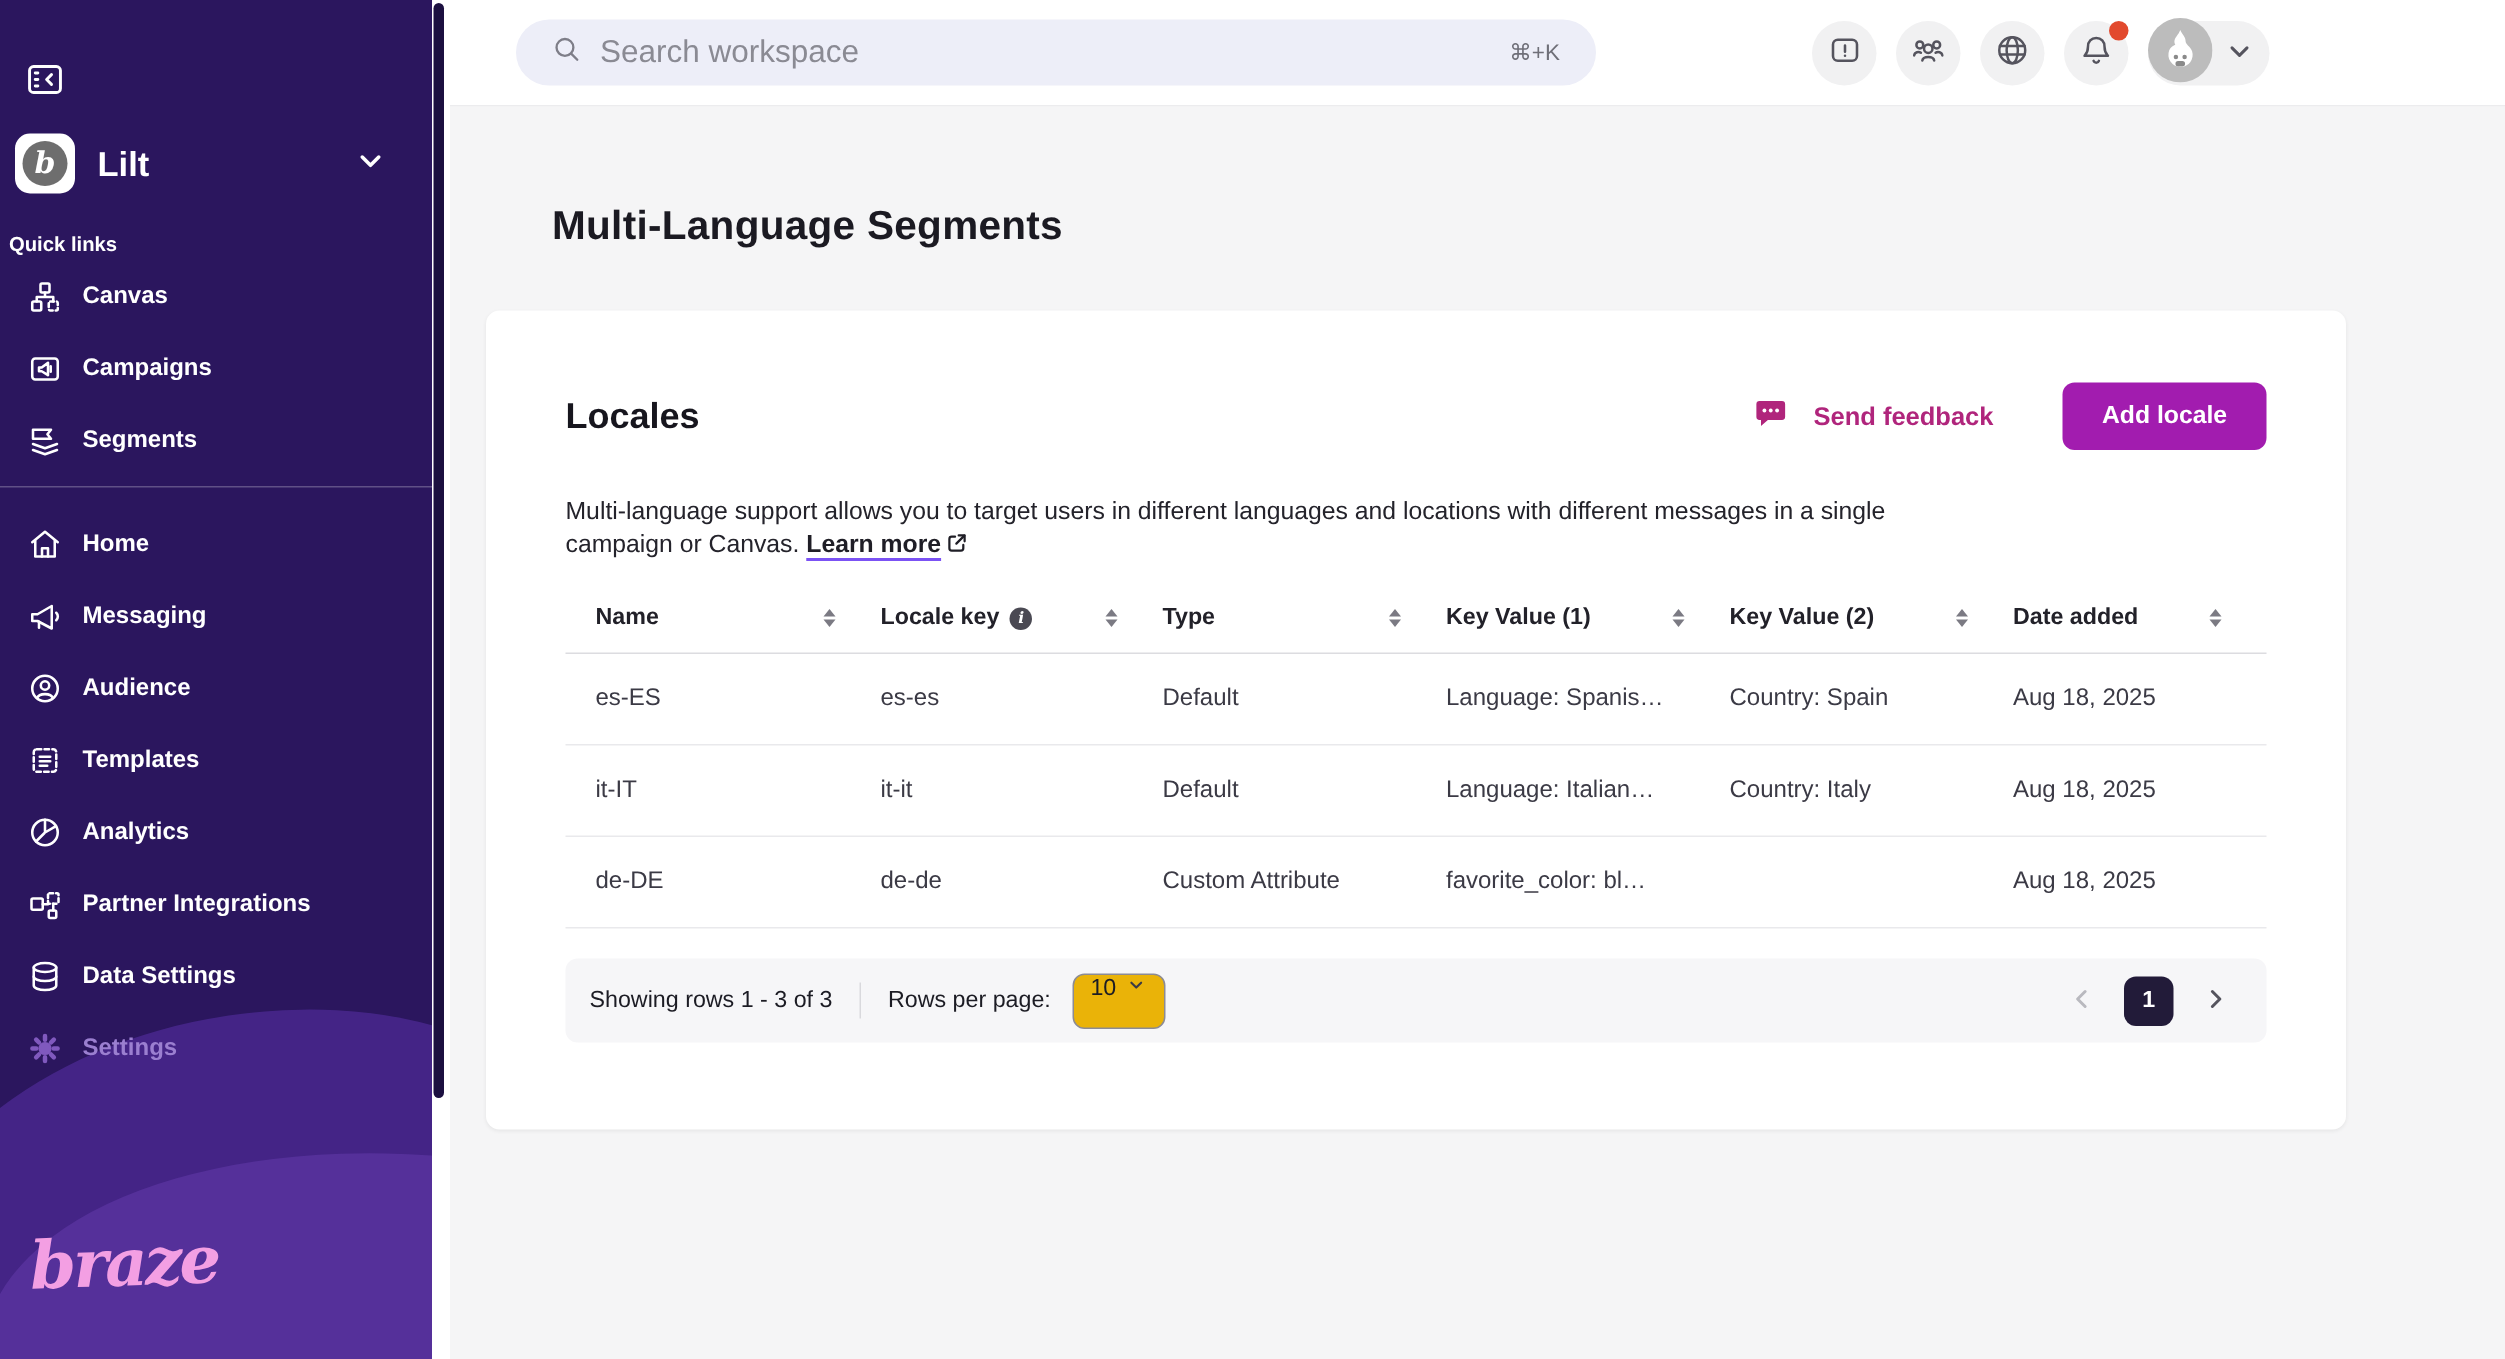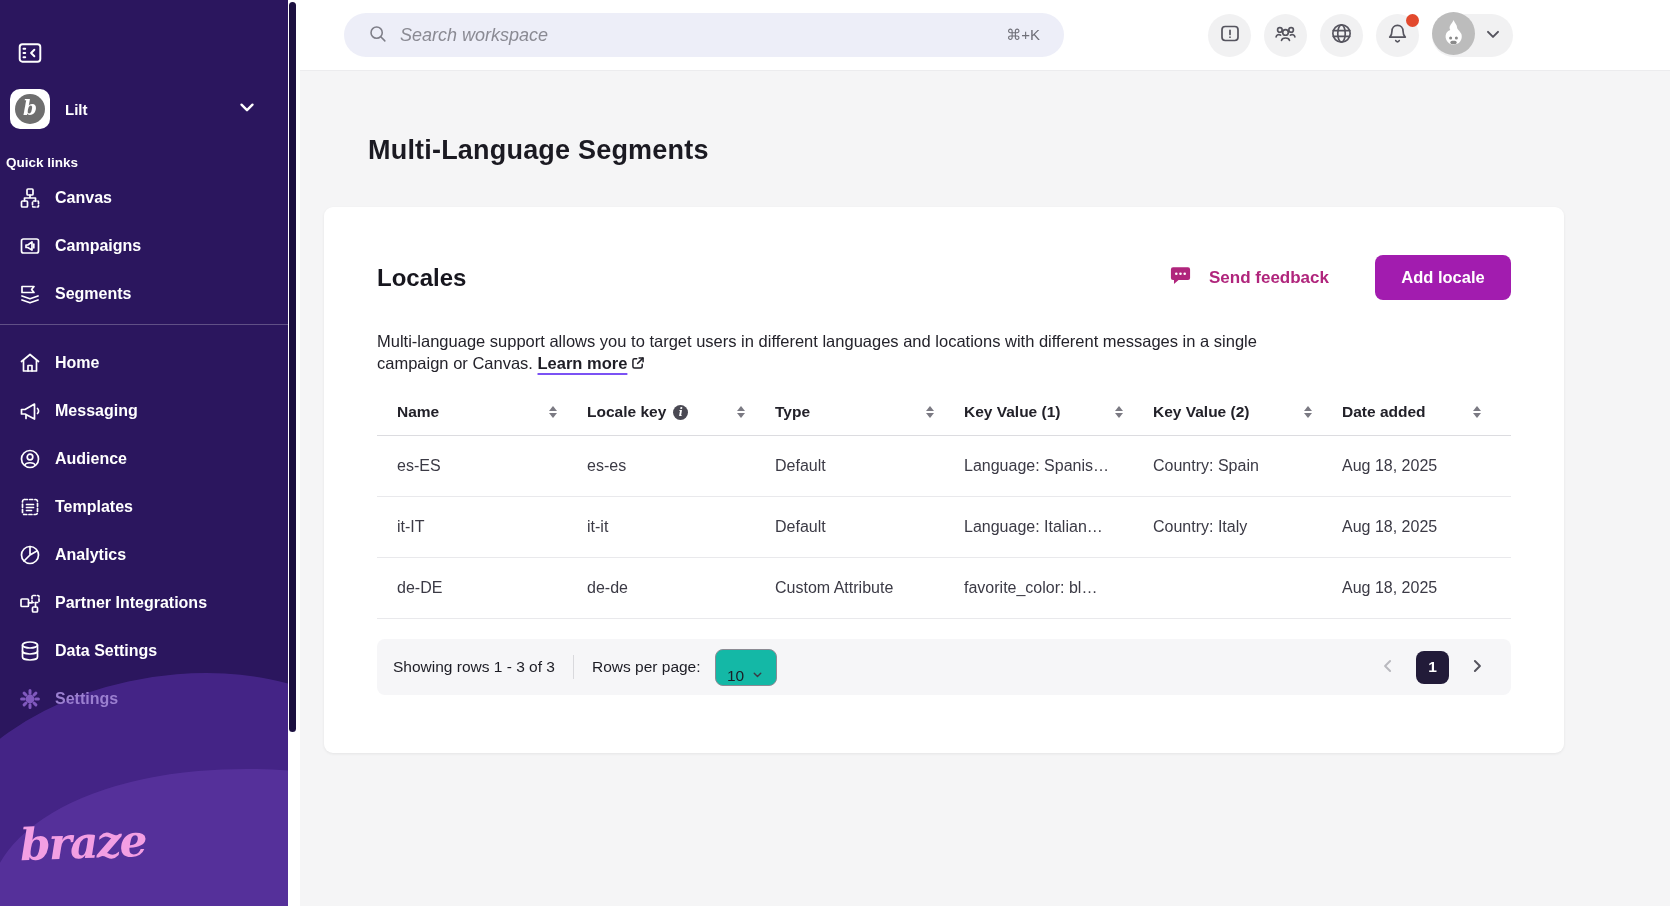--- a/index.html
+++ b/index.html
@@ -6,40 +6,40 @@
   html,body { width:1670px; height:906px; overflow:hidden; }
   body { font-family:"Liberation Sans", sans-serif; background:#F5F5F6; color:#1F1E26; }
   .app { display:flex; width:1670px; height:906px; position:relative; }
 
   
   .sidebar { position:relative; width:288px; height:906px; background:#2B165E; color:#fff; flex:0 0 288px; overflow:hidden; }
   .collapse-btn { display:block; margin:40px 0 0 16px; background:none; border:none; cursor:pointer; color:#fff; }
   .workspace-row { display:flex; align-items:center; margin:20px 18px 0 10px; cursor:pointer; }
   .ws-logo { width:40px; height:40px; background:#fff; border-radius:10px; display:flex; align-items:center; justify-content:center; }
   .ws-logo-inner { width:30px; height:30px; background:#6E6E6E; border-radius:50%; color:#fff; font-family:"DejaVu Serif", serif; font-style:italic; font-weight:bold; font-size:20px; display:flex; align-items:center; justify-content:center; padding-bottom:2px; }
-  .ws-name { margin-left:15px; font-size:15px; font-weight:bold; }
+  .ws-name { margin-left:15px; font-size:23px; font-weight:bold; }
   .ws-chev { margin-left:auto; margin-right:12px; }
   .quick-links-label { margin:26px 0 4px 6px; font-size:13.5px; font-weight:bold; }
   .nav-item { display:flex; align-items:center; height:48px; padding-left:18px; gap:13px; font-size:16px; font-weight:600; cursor:pointer; position:relative; z-index:2; }
   .nav-item .ic { width:24px; height:24px; display:flex; align-items:center; justify-content:center; flex:0 0 24px; }
   .nav-item.muted { color:#9B7FD0; }
   .side-divider { height:1px; background:rgba(255,255,255,.25); margin:6px 0 14px 0; }
   .wave1 { position:absolute; bottom:-80px; left:-70px; width:480px; height:310px; background:#5A31A8; opacity:.55; border-radius:48% 52% 0 0; transform:rotate(-12deg); z-index:1; }
   .wave2 { position:absolute; bottom:-130px; left:-10px; width:520px; height:270px; background:#7A4BC4; opacity:.32; border-radius:60% 40% 0 0; transform:rotate(7deg); z-index:1; }
   .braze-logo { position:absolute; left:20px; bottom:38px; z-index:2; font-family:"DejaVu Serif", serif; font-style:italic; font-weight:bold; font-size:44px; color:#F39FE3; letter-spacing:-2px; transform:rotate(-2deg); }
 
   
   .gutter { width:12px; flex:0 0 12px; background:#fff; position:relative; }
   .resize-bar { position:absolute; left:1px; top:2px; width:7px; height:730px; background:#1C1040; border-radius:4px; cursor:col-resize; }
 
   
   .main { flex:1; display:flex; flex-direction:column; background:#F5F5F6; }
   .topbar { height:71px; background:#fff; border-bottom:1px solid #ECECEE; display:flex; align-items:center; flex:0 0 71px; }
   .search { margin-left:44px; width:720px; height:44px; background:#EDEEF8; border-radius:22px; display:flex; align-items:center; padding:0 24px; cursor:text; }
-  .search .ph { margin-left:13px; font-style:italic; font-size:18px; color:#8A8A93; }
+  .search .ph { margin-left:13px; font-size:21px; color:#8A8A93; }
   .search .shortcut { margin-left:auto; font-size:15px; color:#6F6F78; font-style:normal; }
   .topbar-icons { margin-left:auto; margin-right:157px; display:flex; align-items:center; gap:13px; }
   .icon-btn { width:43px; height:43px; border-radius:50%; background:#F1F1F2; border:none; display:flex; align-items:center; justify-content:center; cursor:pointer; position:relative; }
   .notif-dot { position:absolute; top:0; right:0; width:13px; height:13px; border-radius:50%; background:#E2492D; }
   .avatar-pill { display:flex; align-items:center; background:#F1F1F2; border-radius:22px; height:43px; padding-right:10px; cursor:pointer; border:none; }
 
   .content { padding:0; }
   .page-title { margin:64px 0 0 68px; font-size:27px; font-weight:bold; color:#1B1A22; letter-spacing:.2px; }
 
   .card { margin:41px 0 0 24px; width:1240px; background:#fff; border-radius:9px; box-shadow:0 1px 3px rgba(0,0,0,.07); padding:48px 53px 58px 53px; }
@@ -60,21 +60,21 @@
   .th .lbl-wrap { display:flex; align-items:center; gap:7px; }
   .sort { display:flex; flex-direction:column; align-items:center; gap:2px; }
   .tri-up { width:0; height:0; border-left:4.5px solid transparent; border-right:4.5px solid transparent; border-bottom:5.5px solid #7B7A83; }
   .tri-dn { width:0; height:0; border-left:4.5px solid transparent; border-right:4.5px solid transparent; border-top:5.5px solid #7B7A83; }
   .info-ic { width:15px; height:15px; border-radius:50%; background:#4A4953; color:#fff; font-size:10.5px; font-family:"DejaVu Serif", serif; font-style:italic; display:flex; align-items:center; justify-content:center; cursor:pointer; }
   .tr { height:61px; border-bottom:1px solid #E9E9EC; font-size:16px; color:#3B3A45; }
   .td { padding-right:16px; overflow:hidden; white-space:nowrap; text-overflow:ellipsis; }
 
   .tbl-footer { margin-top:20px; height:56px; background:#F6F6F8; border-radius:8px; display:flex; align-items:center; padding:0 20px 0 16px; font-size:15.5px; color:#1C1C24; }
   .vdiv { width:1px; height:24px; background:#D9D9DD; margin:0 18px; }
-  .rpp-select { margin-left:14px; width:62px; height:37px; background:#14b8a6; border:1.5px solid #8C8B94; border-radius:8px; display:flex; align-items:flex-end; justify-content:center; gap:7px; font-size:15.5px; cursor:pointer; }
+  .rpp-select { margin-left:14px; width:62px; height:37px; background:#eab308; border:1.5px solid #8C8B94; border-radius:8px; display:flex; align-items:flex-start; justify-content:center; gap:7px; font-size:15.5px; cursor:pointer; }
   .pager { margin-left:auto; display:flex; align-items:center; }
   .pg-chev { background:none; border:none; cursor:pointer; display:flex; align-items:center; padding:4px; }
   .pg-num { width:33px; height:33px; background:#221B39; border-radius:8px; color:#fff; border:none; font-size:15.5px; font-weight:bold; margin:0 14px; cursor:pointer; font-family:inherit; }
 </style>
 </head>
 <body>
 
 <div class="app">
 
   <aside class="sidebar">

